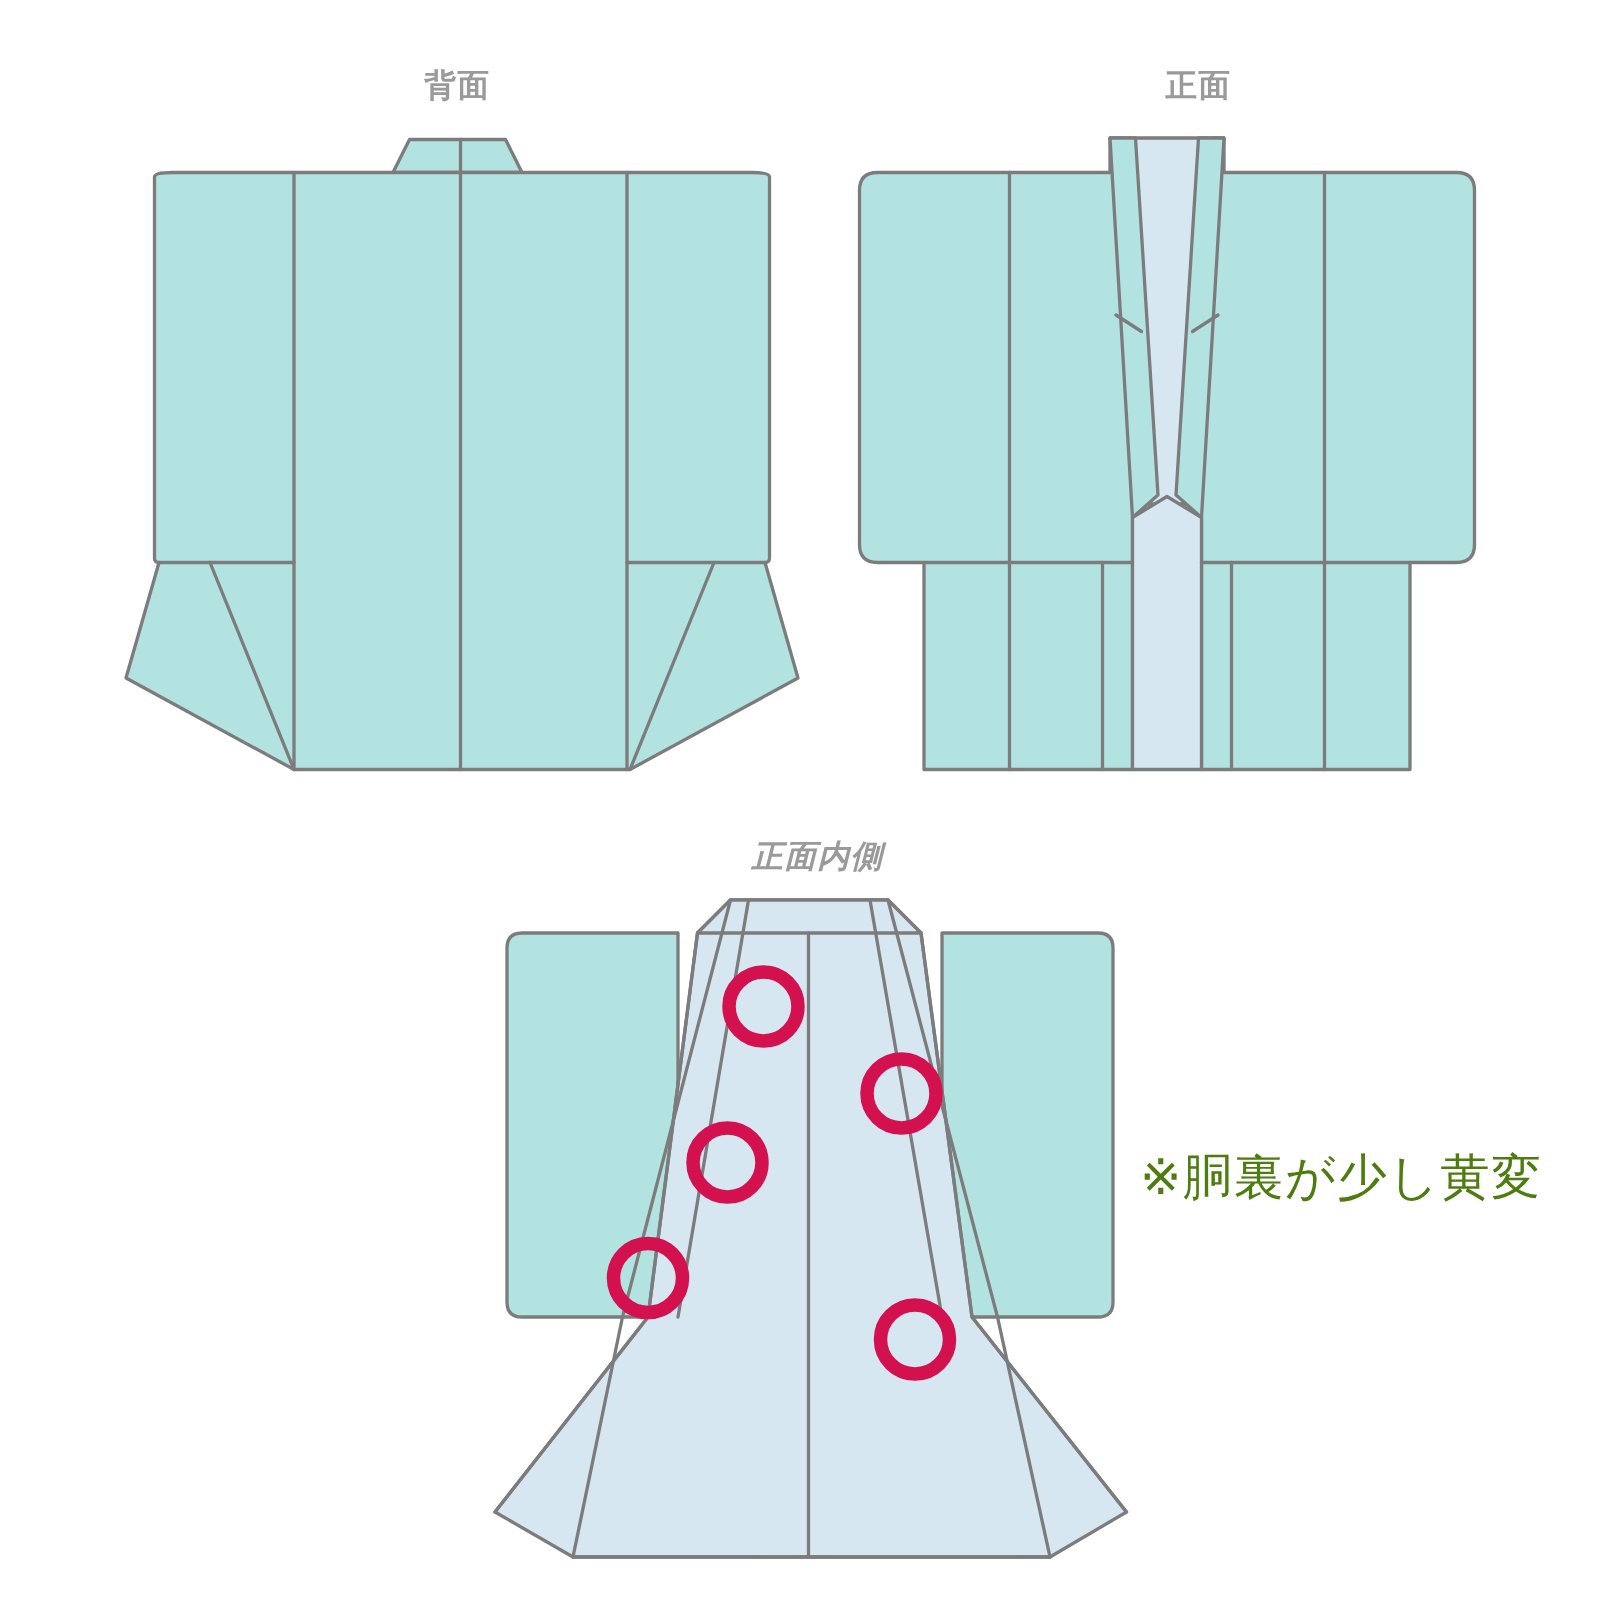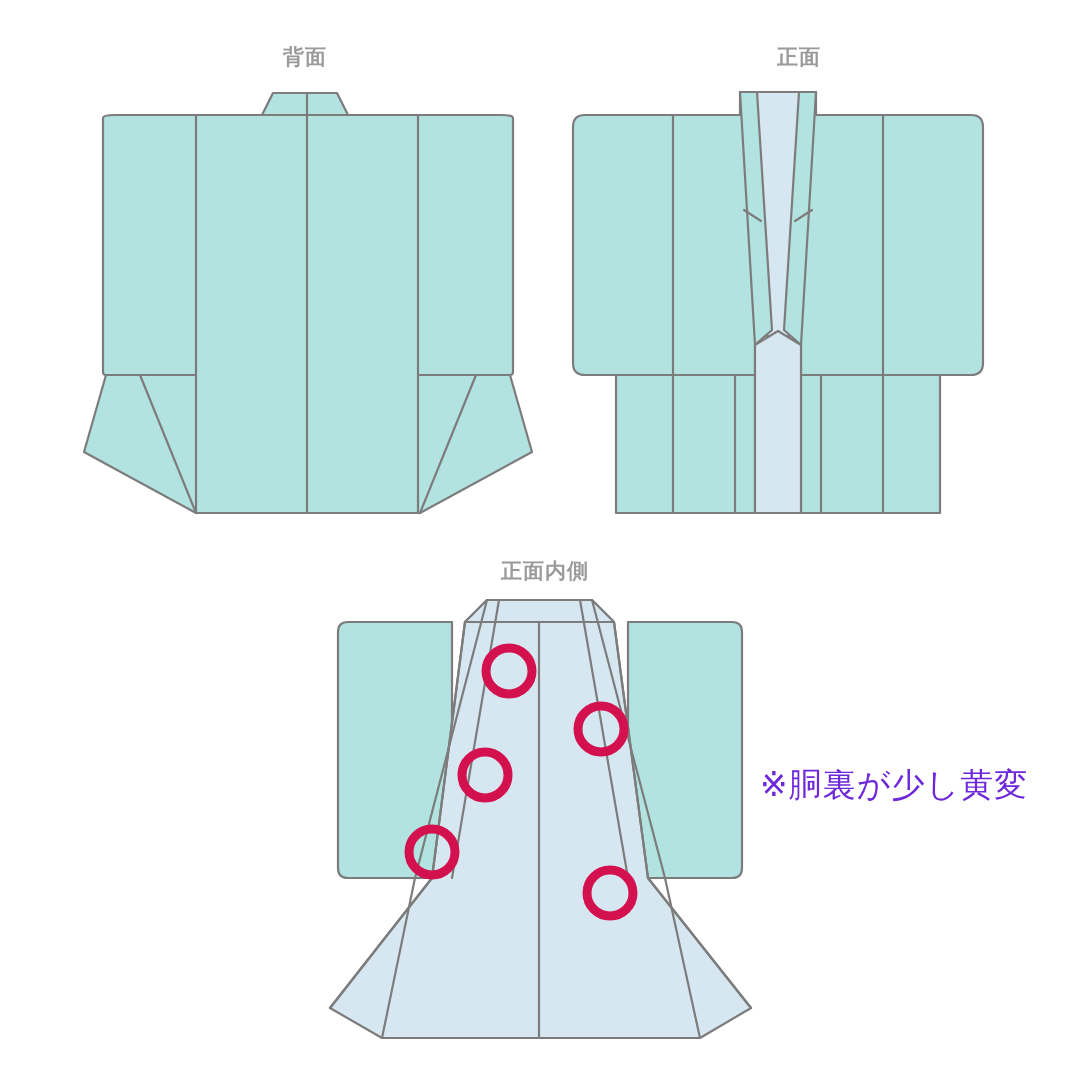--- a/index.html
+++ b/index.html
@@ -25,27 +25,27 @@
     font-size: 21px;
     font-weight: 700;
     letter-spacing: 1px;
     text-align: center;
     white-space: nowrap;
     transform: translateX(-50%);
     font-family: "DejaVu Sans", "Liberation Sans", sans-serif;
   }
   #label-back  { left: 305px; top: 43px; }
   #label-front { left: 775px; top: 43px; }
-  #label-inner { left: 545px; top: 557px; }
+  #label-inner { left: 545px; top: 557px; font-style: italic; }
 
   .note {
     position: absolute;
     left: 760px;
     top: 763px;
-    color: #6d28d9;
+    color: #4d7c0f;
     font-size: 33px;
     letter-spacing: 1px;
     white-space: nowrap;
     font-family: "DejaVu Sans", "Liberation Sans", sans-serif;
   }
 
   svg.diagram {
     position: absolute;
     left: 0;
     top: 0;

